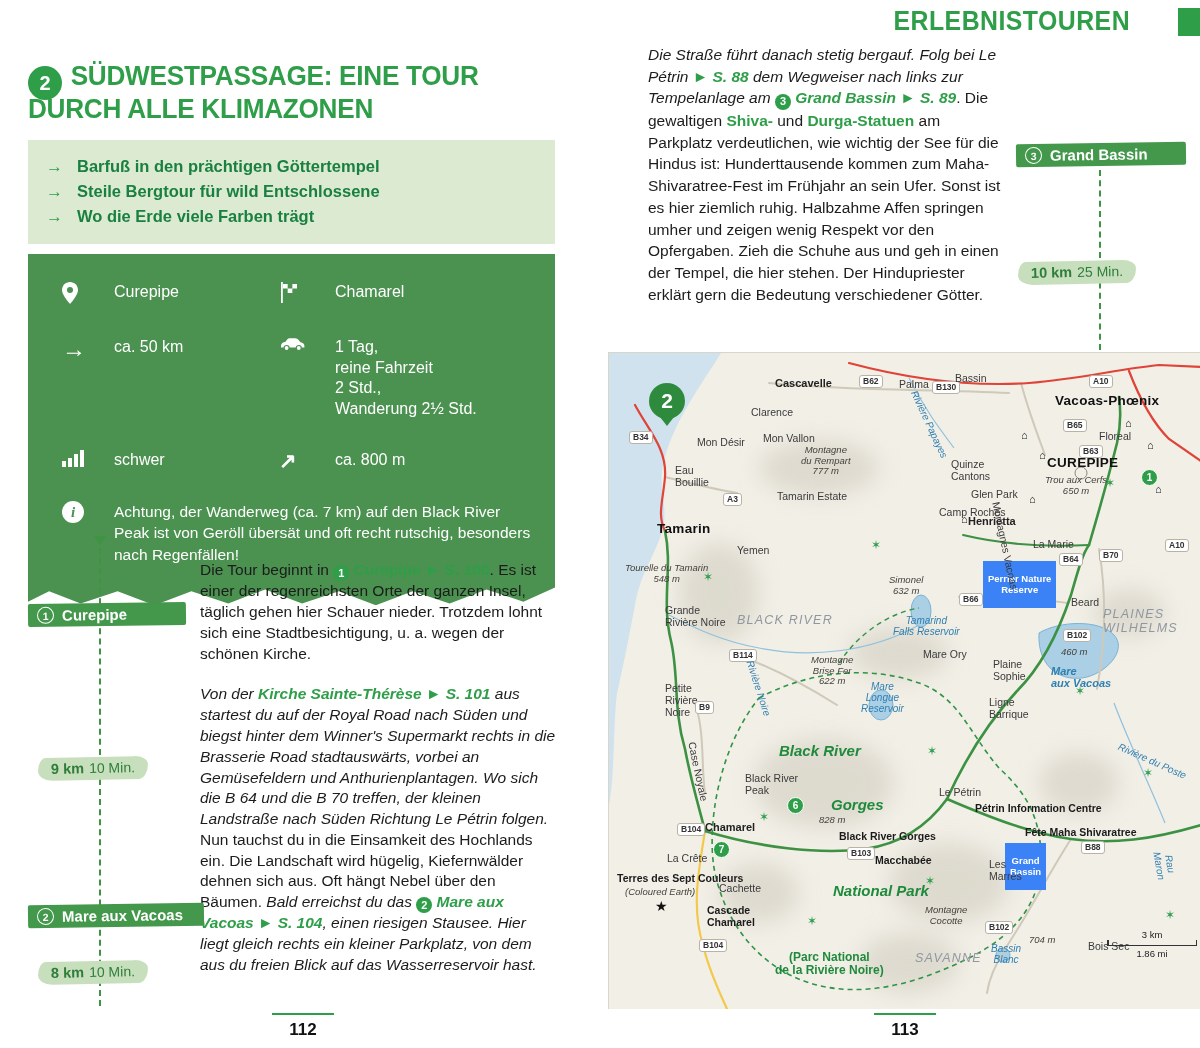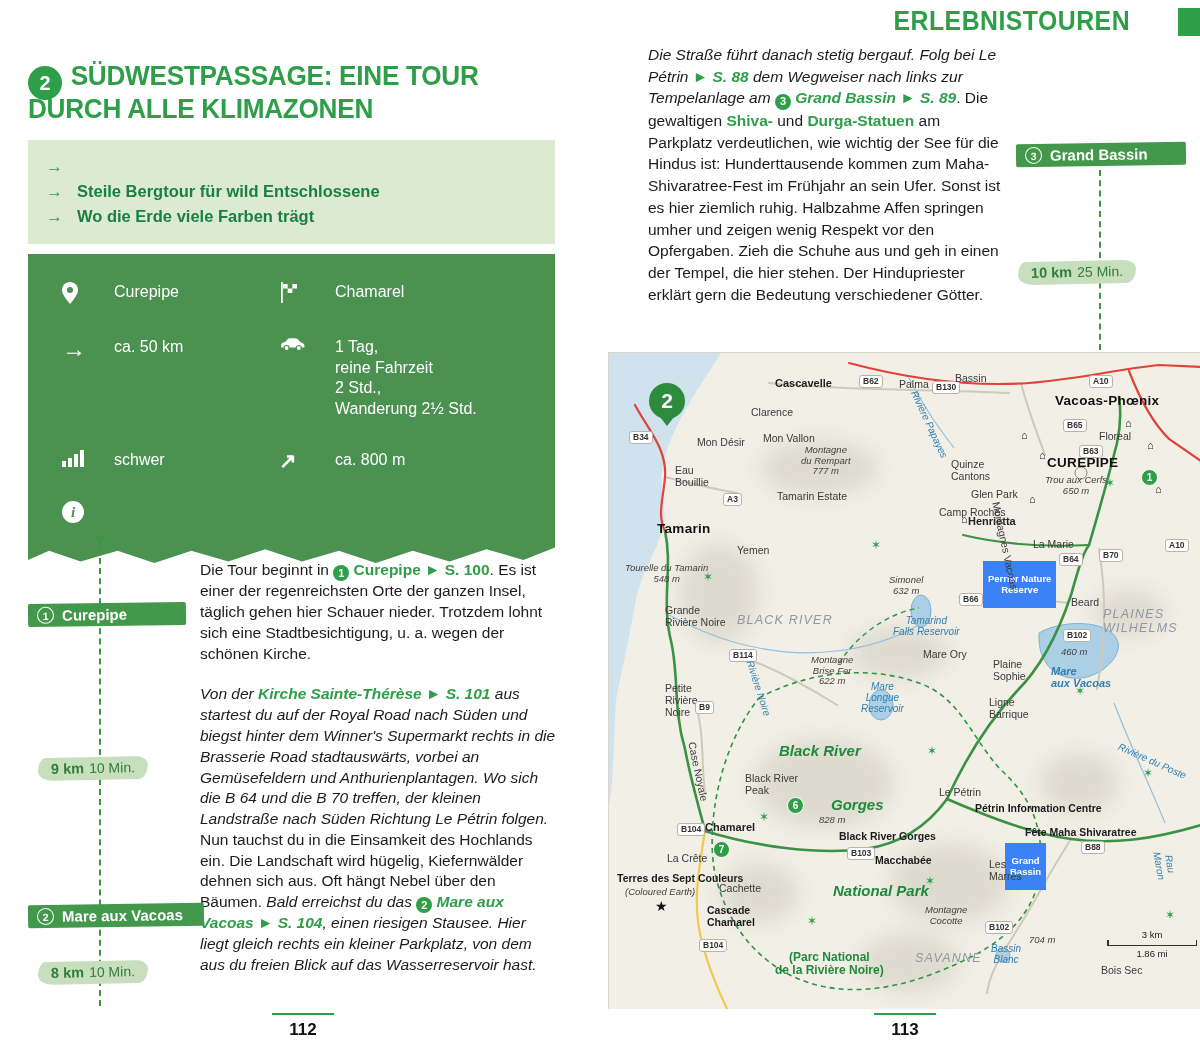--- a/index.html
+++ b/index.html
@@ -100,20 +100,21 @@
 
   <div class="left-col">
     <div class="title-row">
       <div class="tour-badge">2</div>
       <h1>SÜDWESTPASSAGE: EINE TOUR DURCH ALLE KLIMAZONEN</h1>
     </div>
 
     <div class="highlights">
       <div class="hl-row">
         <span class="hl-arrow">→</span>
+        <span class="hl-text">Barfuß in den prächtigen Göttertempel</span>
       </div>
       <div class="hl-row">
         <span class="hl-arrow">→</span>
         <span class="hl-text">Steile Bergtour für wild Entschlossene</span>
       </div>
       <div class="hl-row">
         <span class="hl-arrow">→</span>
         <span class="hl-text">Wo die Erde viele Farben trägt</span>
       </div>
     </div>
@@ -158,20 +159,21 @@
             <span class="b3"></span>
             <span class="b4"></span>
           </div>
         <div class="f-text">schwer</div>
         <div class="f-icon diag-glyph">↗</div>
         <div class="f-text">ca. 800 m</div>
 
         <div class="f-icon">
             <div class="info-icon">i</div>
           </div>
+        <div class="warn-text">Achtung, der Wanderweg (ca. 7 km) auf den Black River Peak ist von Geröll übersät und oft recht rutschig, besonders nach Regenfällen!</div>
       </div>
     </div>
   </div>
 
   <div class="tl-arrow"></div>
   <div class="tl-line tl-left"></div>
   <div class="stop-box" style="left:28px;top:603px;width:140px;">
     <span class="num-badge outline">1</span>
     <span>Curepipe</span>
   </div>
@@ -369,21 +371,21 @@
         <div class="map-label peak" style="left: 16px; top: 534px;">(Coloured Earth)</div>
         <div class="map-label star" style="left: 46px; top: 546px;">★</div>
         <div class="map-label place" style="left: 110px; top: 530px;">Cachette</div>
         <div class="map-label park-big" style="left: 224px; top: 530px;">National Park</div>
         <div class="map-label poi" style="left: 98px; top: 552px;">Cascade
 Chamarel</div>
         <div class="map-label peak" style="left: 316px; top: 552px;">Montagne
 Cocotte</div>
         <div class="map-label road" style="left: 376px; top: 568px;">B102</div>
         <div class="map-label peak" style="left: 420px; top: 582px;">704 m</div>
-        <div class="map-label place" style="left: 492px; top: 588px; margin-top: 24px;">Bois Sec</div>
+        <div class="map-label place" style="left: 479px; top: 588px;">Bois Sec</div>
         <div class="map-label road" style="left: 90px; top: 586px;">B104</div>
         <div class="map-label park-big2" style="left: 166px; top: 598px;">(Parc National
 de la Rivière Noire)</div>
         <div class="map-label region" style="left: 306px; top: 598px;">SAVANNE</div>
         <div class="map-label water" style="left: 382px; top: 590px;">Bassin
 Blanc</div>
         <div class="map-label tree" style="left: 496px; top: 124px;">✶</div>
         <div class="map-label tree" style="left: 262px; top: 186px;">✶</div>
         <div class="map-label tree" style="left: 318px; top: 392px;">✶</div>
         <div class="map-label tree" style="left: 150px; top: 458px;">✶</div>

